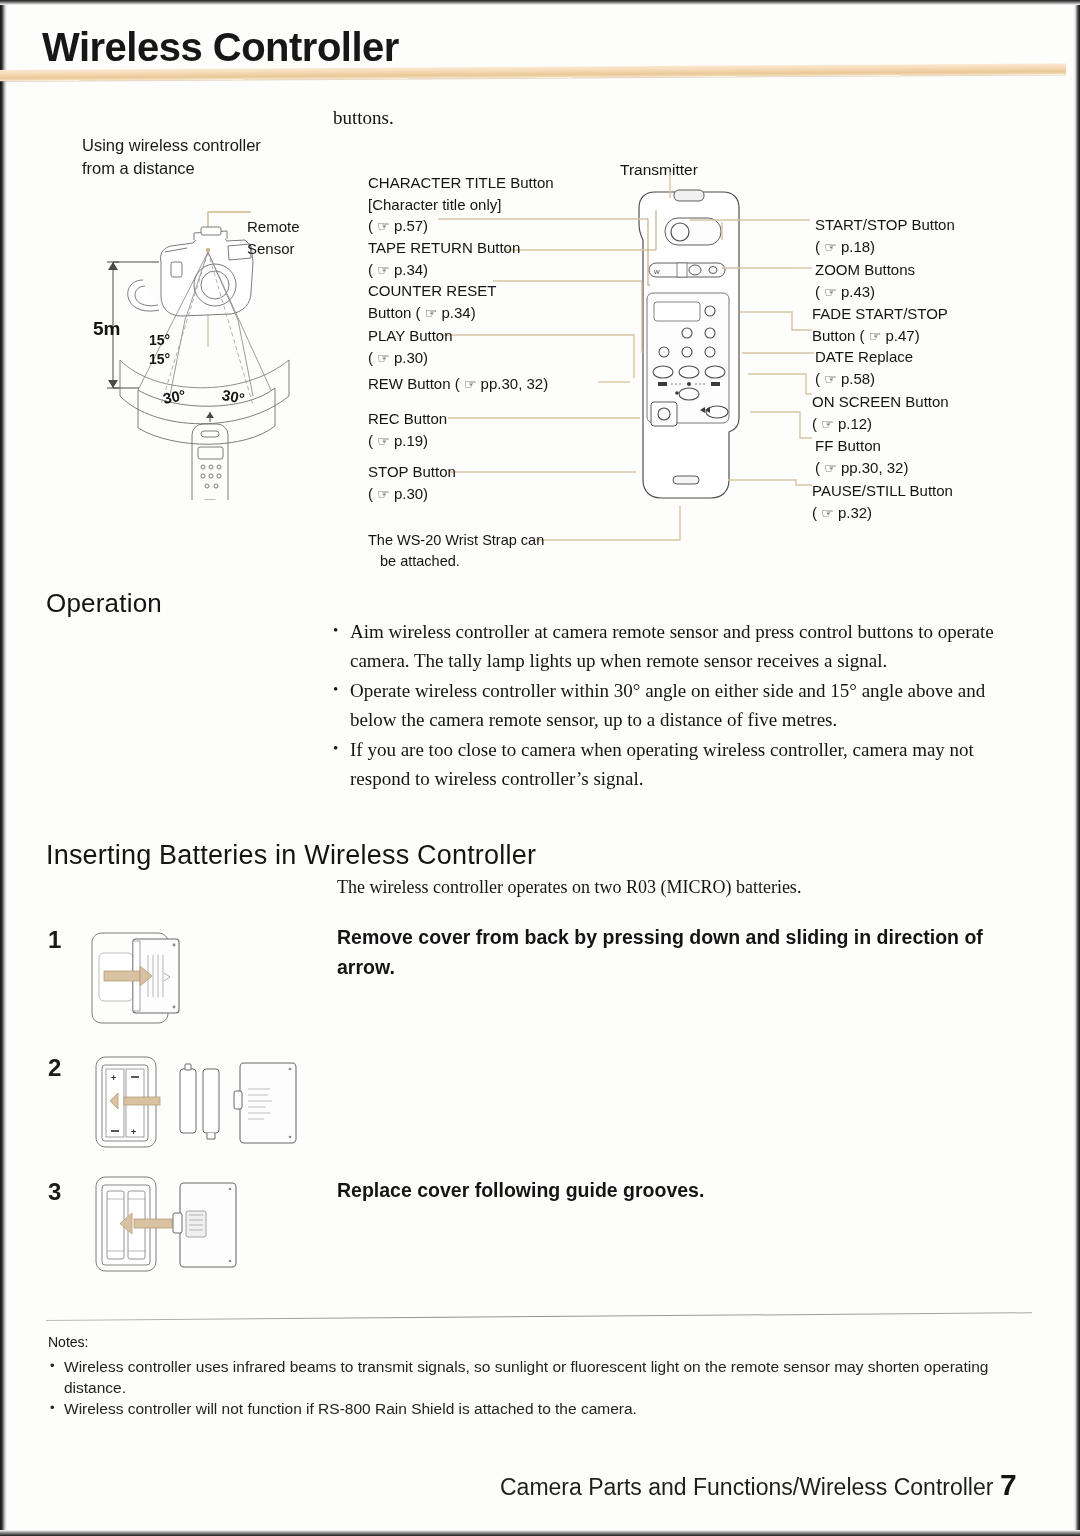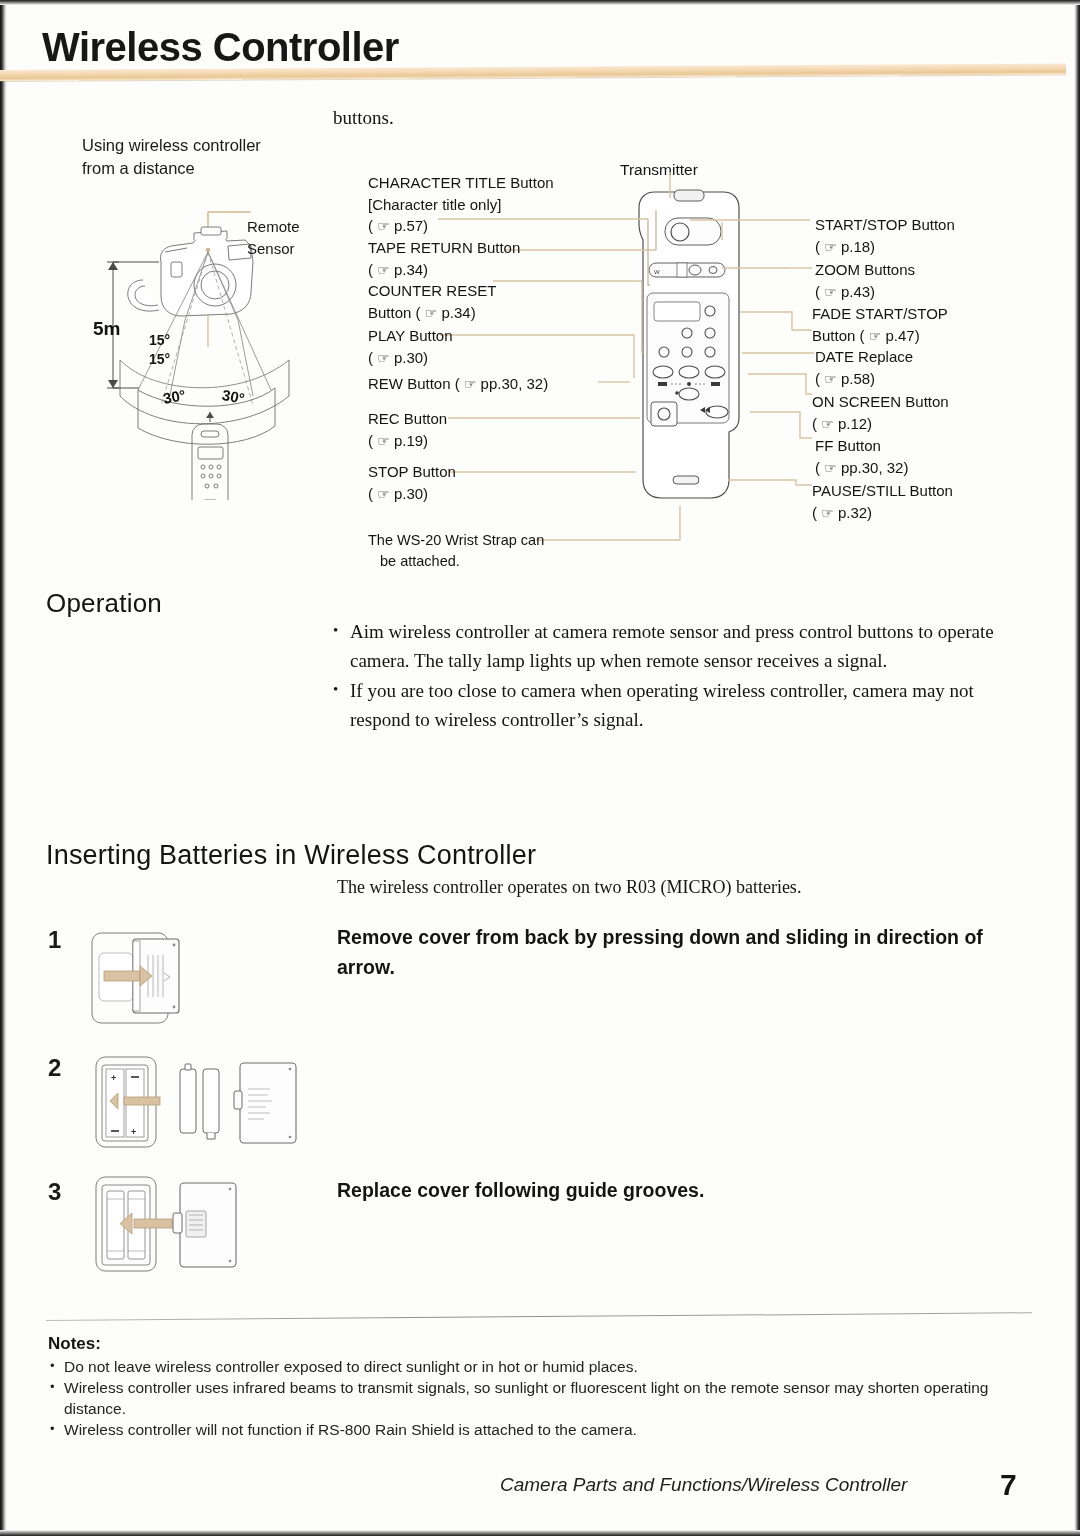--- a/index.html
+++ b/index.html
@@ -85,31 +85,31 @@
   }
 
   
   .rule {
     position: absolute; left: 46px; top: 1320px; width: 986px; height: 1px;
     background: linear-gradient(90deg,#bdbdbd,#8f8f8f 40%,#a5a5a5 100%);
     transform: rotate(-0.45deg); transform-origin: left center;
   }
   .notes-title {
     position: absolute; left: 48px; top: 1334px;
-    font-size: 17px; font-weight: bold; color: #141414;
+    font-size: 14px; font-weight: normal; color: #141414;
   }
   .notes {
     position: absolute; left: 48px; top: 1356px; width: 985px;
     font-size: 15.5px; line-height: 21px; color: #232323;
   }
   .notes .li { position: relative; padding-left: 16px; margin-bottom: 0px; }
   .notes .li::before { content:"•"; position:absolute; left:2px; top:-1px; font-size:13px; }
   .footer-text {
     position: absolute; left: 500px; top: 1474px;
-    font-size: 19px; color: #1e1e1e; font-style: italic;
+    font-size: 23px; color: #1e1e1e;
   }
   .footer-page {
     position: absolute; left: 1000px; top: 1468px;
     font-size: 30px; font-weight: bold; color: #141414;
   }
 
   svg { display:block; }
   .ln { stroke:#d9c3a4; stroke-width:1.4; fill:none; }
   .lnd{ stroke:#cbb393; stroke-width:1.3; fill:none; }
   .outline { stroke:#4a4a4a; stroke-width:1.15; fill:#fff; }
@@ -432,20 +432,21 @@
 
   <div class="callout" style="left:368px; top:530px; font-size:14.5px; line-height:21px;">
     <div>The WS-20 Wrist Strap can</div>
     <div style="padding-left:12px;">be attached.</div>
   </div>
 
   <div class="h2" style="left:46px; top:588px;">Operation</div>
 
   <div class="body-list" style="top:617px;">
     <div class="li">Aim wireless controller at camera remote sensor and press control buttons to operate camera. The tally lamp lights up when remote sensor receives a signal.</div>
+    <div class="li">Operate wireless controller within 30° angle on either side and 15° angle above and below the camera remote sensor, up to a distance of five metres.</div>
     <div class="li">If you are too close to camera when operating wireless controller, camera may not respond to wireless controller’s signal.</div>
   </div>
 
   <div class="h2" style="left:46px; top:840px; font-size:27px;">Inserting Batteries in Wireless Controller</div>
   <div class="sub-note" style="top:877px;">The wireless controller operates on two R03 (MICRO) batteries.</div>
 
   <div class="step-num" style="left:48px; top:926px;">1</div>
   <svg style="position:absolute; left:86px; top:925px;" width="115" height="105" viewBox="0 0 115 105">
     <path class="outline-thin" stroke="#9a9a9a" d="M6 18 C6 12 10 8 16 8 L72 8 C78 8 82 12 82 18 L82 88 C82 94 78 98 72 98 L16 98 C10 98 6 94 6 88 Z" fill="#fff"></path>
     <rect x="13" y="28" width="34" height="48" rx="5" fill="#fff" stroke="#bdbdbd" stroke-width="1"></rect>
@@ -529,21 +530,20 @@
         <path d="M101 55 L115 55"></path>
     </g>
     <circle cx="142" cy="14" r="1.3" fill="#8a8a8a"></circle>
     <circle cx="142" cy="86" r="1.3" fill="#8a8a8a"></circle>
   </svg>
   <div class="step-text" style="top:1175px;">Replace cover following guide grooves.</div>
 
   <div class="rule"></div>
   <div class="notes-title">Notes:</div>
   <div class="notes">
-    <div class="li">Do not leave wireless controller exposed to direct sunlight or in hot or humid places.</div>
     <div class="li">Wireless controller uses infrared beams to transmit signals, so sunlight or fluorescent light on the remote sensor may shorten operating distance.</div>
     <div class="li">Wireless controller will not function if RS-800 Rain Shield is attached to the camera.</div>
   </div>
 
   <div class="footer-text">Camera Parts and Functions/Wireless Controller</div>
   <div class="footer-page">7</div>
 
 </div>
 
 </body></html>

